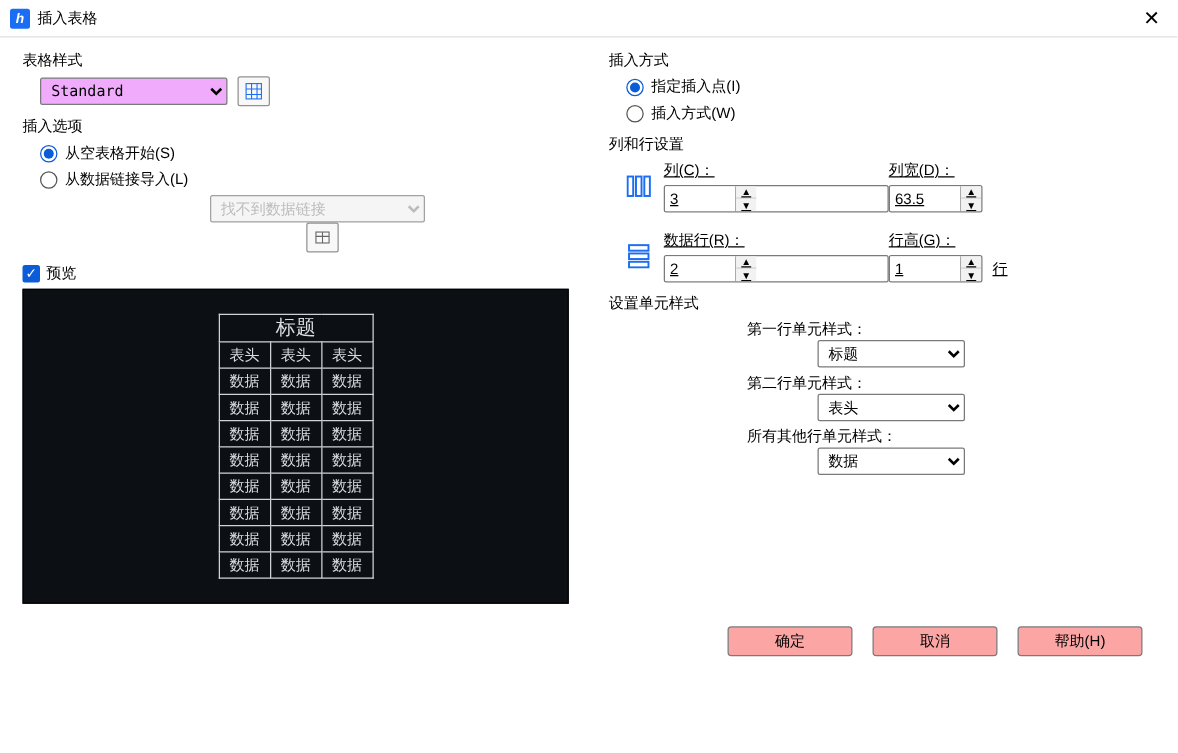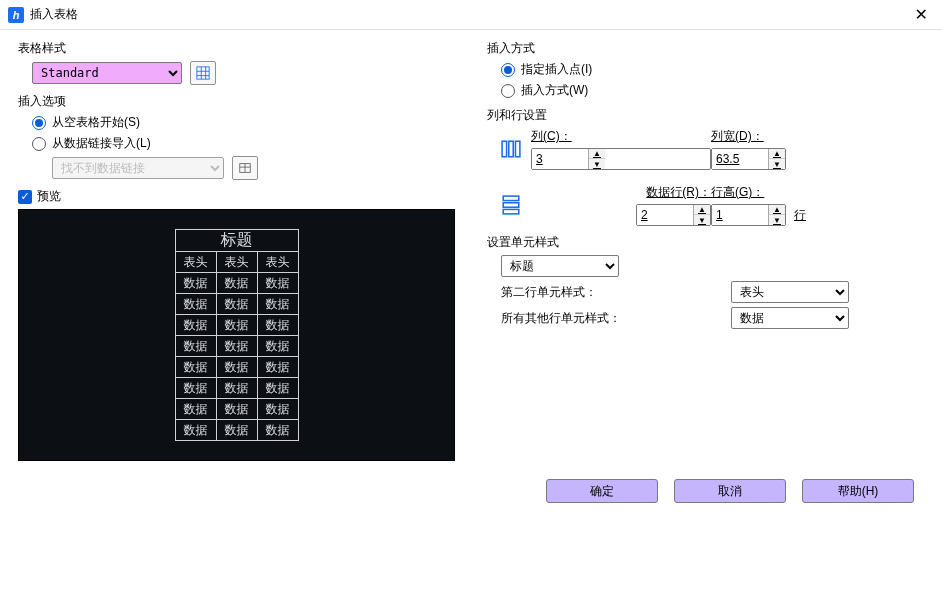--- a/index.html
+++ b/index.html
@@ -8,21 +8,21 @@
   .app-icon { width:16px; height:16px; background:#1b6ef3; color:#fff; display:flex; align-items:center; justify-content:center; font-style:italic; font-weight:bold; font-size:11px; border-radius:2px; margin-right:6px; }
   .title { flex:1; font-size:12px;font-family:Liberation Mono, monospace; }
   .close { font-size:16px; cursor:pointer; padding:2px 6px; }
   .body { display:flex; padding:10px 18px 6px 18px; }
   .col { flex:1; }
   .col.left { padding-right:24px; }
   .col.right { padding-left:8px; }
   .group { margin-bottom:8px; }
   .gtitle { font-size:12px; margin-bottom:4px; }
   .indent { padding-left:14px; }
-  .row { display:flex; align-items:center; margin:4px 0; }
+  .row { display:flex; align-items:center; margin:4px 0;flex-direction:column; }
   .combo { display:flex; align-items:center; }
   .combo select, select.small { font-family: monospace; font-size:12px; padding:2px 4px; border:1px solid #7a7a7a; border-radius:2px; background:#f0abfc; height:22px; }
   .combo select { width:150px; }
   .iconbtn { width:26px; height:24px; border:1px solid #919191; background:#f8f8f8; display:flex; align-items:center; justify-content:center; margin-left:8px; border-radius:2px; cursor:pointer; }
   .iconbtn svg { width:14px; height:14px; }
   .radio { display:flex; align-items:center; margin:4px 0; cursor:pointer; }
   .radio .dot { width:14px; height:14px; border:1px solid #555; border-radius:50%; margin-right:6px; display:flex; align-items:center; justify-content:center; }
   .radio.selected .dot { border-color:#0a5cd8; }
   .radio.selected .dot::after { content:""; width:8px; height:8px; background:#0a5cd8; border-radius:50%; }
   .check { display:flex; align-items:center; cursor:pointer; }
@@ -36,21 +36,21 @@
   .spin .arrows { display:flex; flex-direction:column; border-left:1px solid #aaa; }
   .spin .arrows div { width:16px; height:10px; display:flex; align-items:center; justify-content:center; font-size:8px; cursor:pointer; background:#f2f2f2; }
   .spin .arrows div:first-child { border-bottom:1px solid #ccc; }
   .gridrow { display:flex; align-items:center; margin:2px 0 8px 0; }
   .gcol { display:flex; flex-direction:column;text-decoration:underline; }
   .glabel { font-size:12px; margin-bottom:3px; }
   .iconstack { width:20px; height:20px; display:flex; align-items:center; justify-content:center; margin-right:10px; }
   .collabel { width:120px; }
   .styledd { width:118px; font-size:12px; padding:2px 4px; border:1px solid #7a7a7a; border-radius:2px; background:#fff; height:22px; }
   .footer { display:flex; justify-content:flex-end; gap:16px; padding:4px 28px 14px 0; }
-  .btn { width:112px; height:24px; border:1px solid #7a7a7a; background:#c4b5fd; border-radius:3px; font-size:12px; cursor:pointer; }
+  .btn { width:100px; height:24px; border:1px solid #7a7a7a; background:#fca5a5; border-radius:3px; font-size:12px; cursor:pointer; }
   .disabled { color:#a0a0a0; }
   .disabled .dot { border-color:#bdbdbd; }
 </style>
 </head>
 <body>
 
 <div class="titlebar">
   <div class="app-icon">h</div>
   <div class="title">插入表格</div>
   <div class="close">✕</div>
@@ -217,21 +217,21 @@
         </div>
 
         <div class="gridrow" style="margin-top:14px;">
           <div class="iconstack">
             <svg viewBox="0 0 18 18">
                 <rect x="2" y="1" width="14" height="4" fill="none" stroke="#1b6ef3" stroke-width="1.4"></rect>
                 <rect x="2" y="7" width="14" height="4" fill="none" stroke="#1b6ef3" stroke-width="1.4"></rect>
                 <rect x="2" y="13" width="14" height="4" fill="none" stroke="#1b6ef3" stroke-width="1.4"></rect>
               </svg>
           </div>
-          <div class="gcol" style="width:180px;align-items:flex-end;">
+          <div class="gcol" style="width:180px;">
             <span class="glabel">数据行(R)：</span>
             <div class="spin">
               <input value="2" style="">
               <div class="arrows">
                   <div>▲</div>
                   <div>▼</div>
                 </div>
             </div>
           </div>
           <div class="gcol">
@@ -248,20 +248,21 @@
             </div>
           </div>
         </div>
       </div>
     </div>
 
     <div class="group">
       <div class="gtitle">设置单元样式</div>
       <div class="indent">
         <div class="row">
+          <div class="collabel" style="width:230px;">第一行单元样式：</div>
           <select class="styledd"><option>标题</option></select>
         </div>
         <div class="row">
           <div class="collabel" style="width:230px;">第二行单元样式：</div>
           <select class="styledd"><option>表头</option></select>
         </div>
         <div class="row">
           <div class="collabel" style="width:230px;">所有其他行单元样式：</div>
           <select class="styledd"><option>数据</option></select>
         </div>

